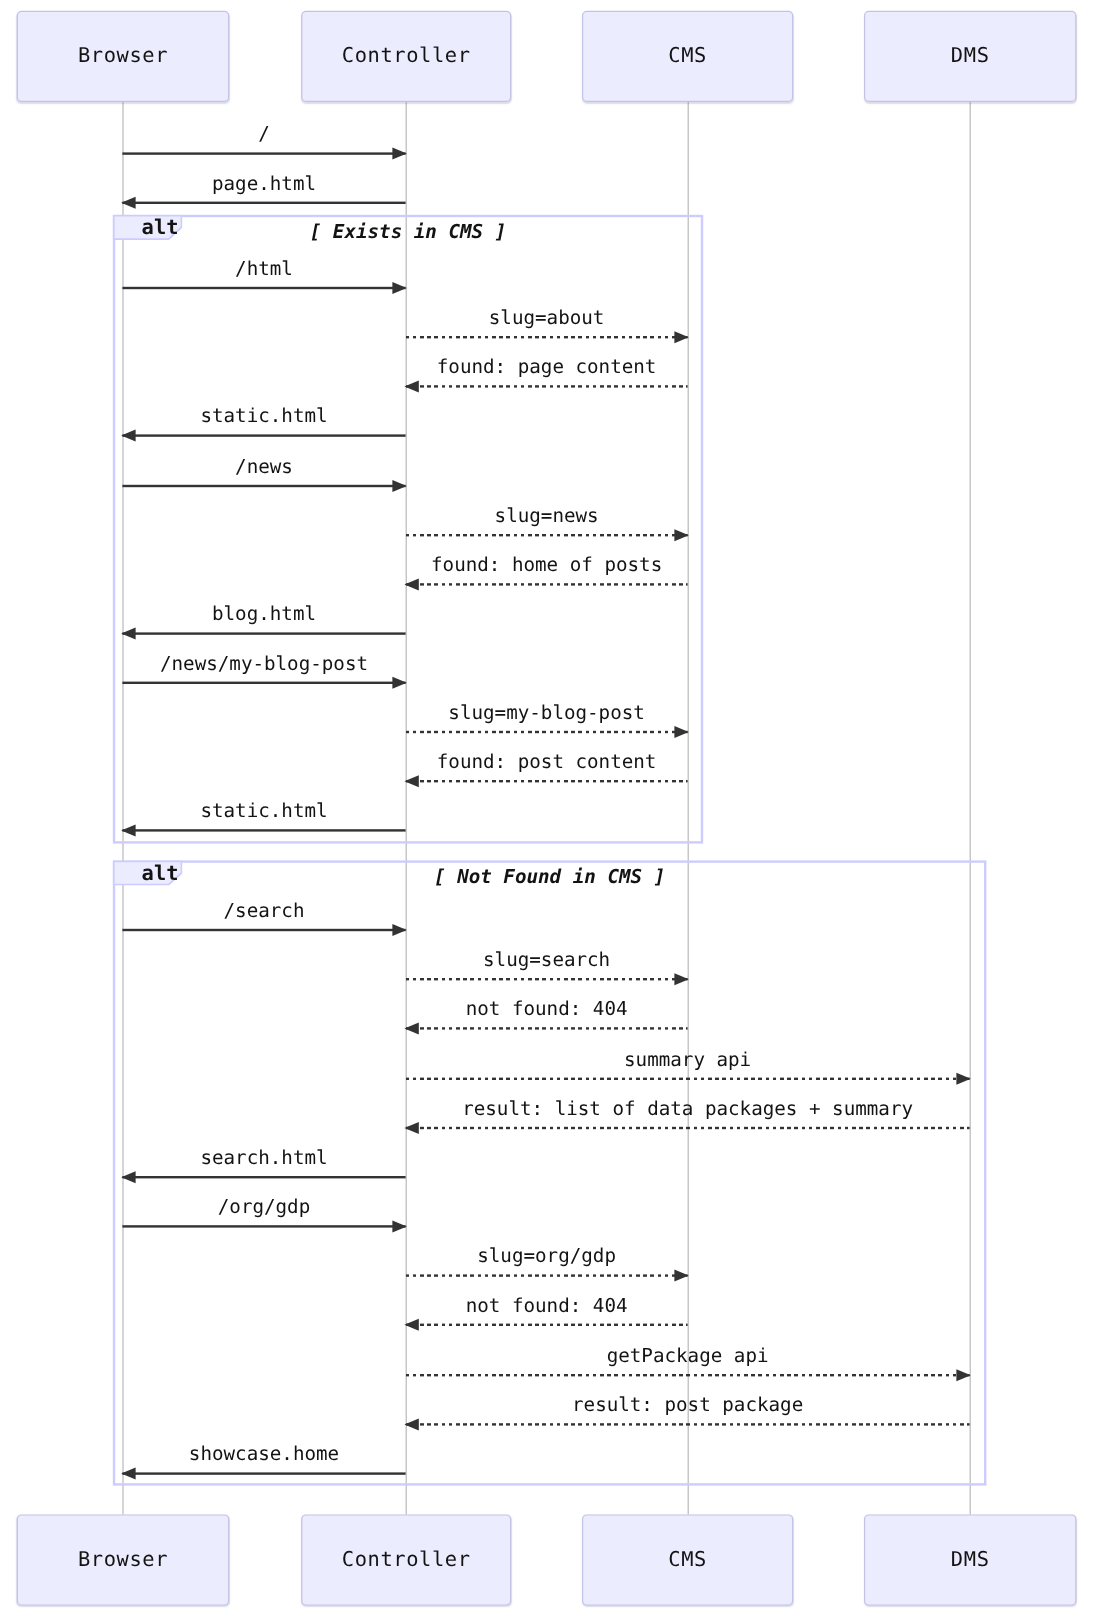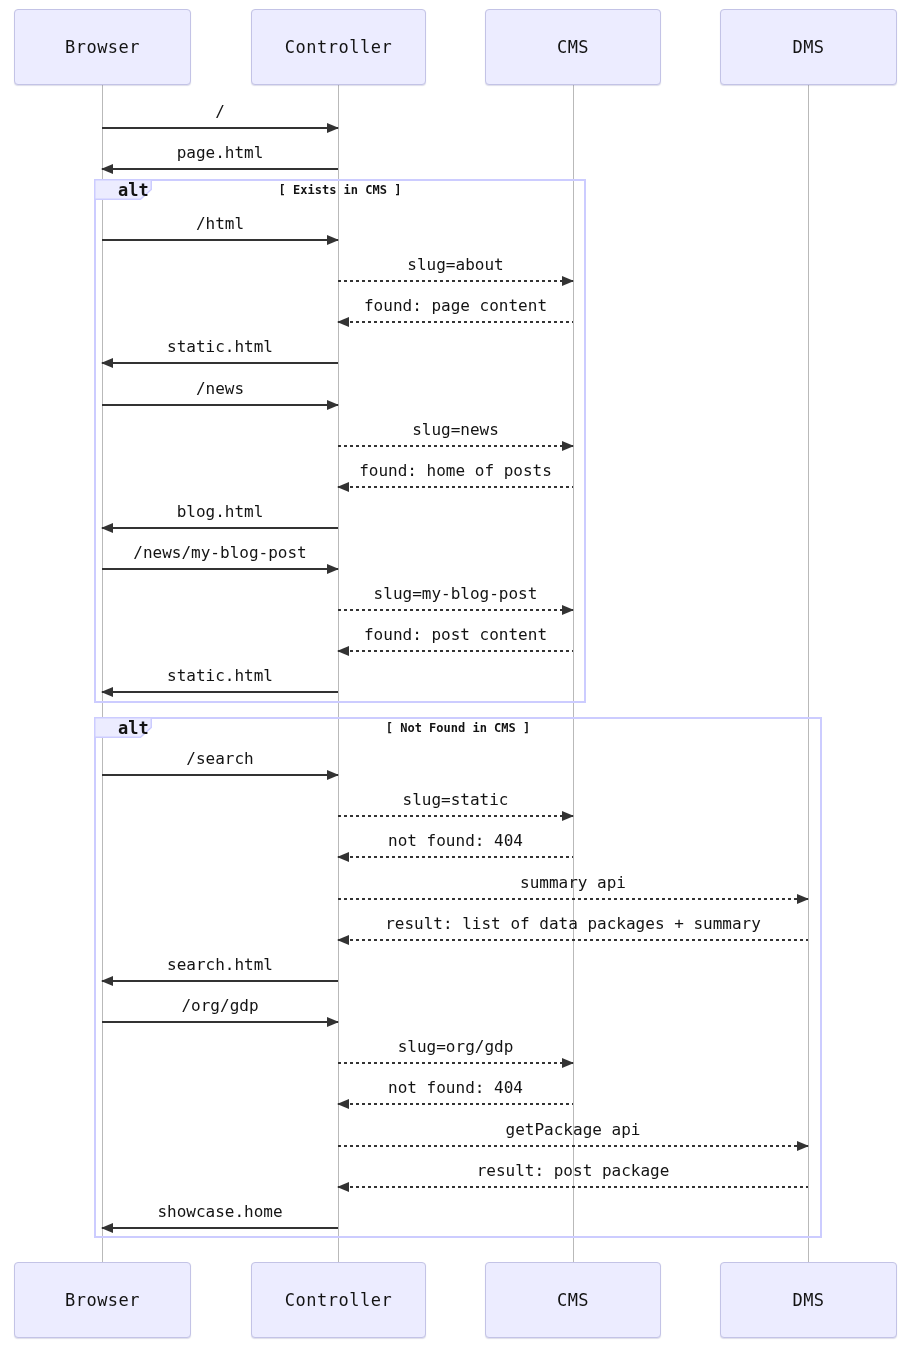--- a/index.html
+++ b/index.html
@@ -16,21 +16,21 @@
     font-size:17px;letter-spacing:.5px;box-shadow:0 1px 1px rgba(120,120,170,.25);
   }
   .actor.top{top:9px;}
   .actor.bottom{top:1262px;}
   
   .frame{position:absolute;border:2px solid #CCCCFF;box-sizing:border-box;}
   .frame-tab{position:absolute;top:-2px;left:-2px;width:58px;height:21px;}
   .frame-tab-text{position:absolute;top:-1px;left:7px;font-size:17px;font-weight:bold;color:#131313;margin-left:15px;}
   .frame-cond{
     position:absolute;top:2px;left:50%;transform:translateX(-50%);
-    font-size:12px;font-weight:bold;white-space:nowrap;color:#131313;
+    font-size:16px;font-weight:bold;white-space:nowrap;color:#131313;font-style:italic;
   }
   
   .msg{position:absolute;height:0;}
   .msg .line{position:absolute;left:0;right:0;top:0;height:2px;background:#333;}
   .msg.dashed .line{background:repeating-linear-gradient(to right,#333 0 3px,transparent 3px 6px);}
   .msg .label{
     position:absolute;left:50%;transform:translateX(-50%);bottom:6px;
     white-space:nowrap;font-size:16px;color:#131313;
   }
   .head{position:absolute;top:-4px;width:0;height:0;
@@ -163,21 +163,21 @@
     </div>
 
   <div class="msg solid" style="left:102px;top:774px;width:236px">
       <div class="line"></div>
       <span class="head right"></span>
       <span class="label">/search</span>
     </div>
   <div class="msg dashed" style="left:338px;top:815px;width:235px">
       <div class="line"></div>
       <span class="head right"></span>
-      <span class="label">slug=static</span>
+      <span class="label">slug=search</span>
     </div>
   <div class="msg dashed" style="left:338px;top:856px;width:235px">
       <div class="line"></div>
       <span class="head left"></span>
       <span class="label">not found: 404</span>
     </div>
   <div class="msg dashed" style="left:338px;top:898px;width:470px">
       <div class="line"></div>
       <span class="head right"></span>
       <span class="label">summary api</span>

